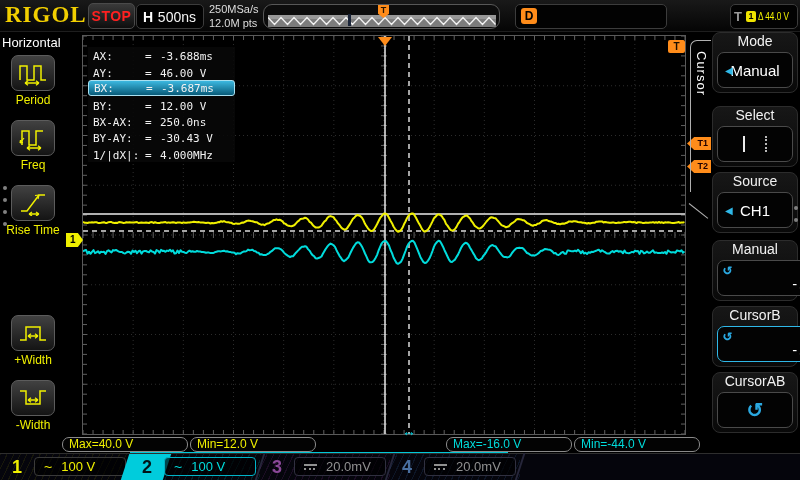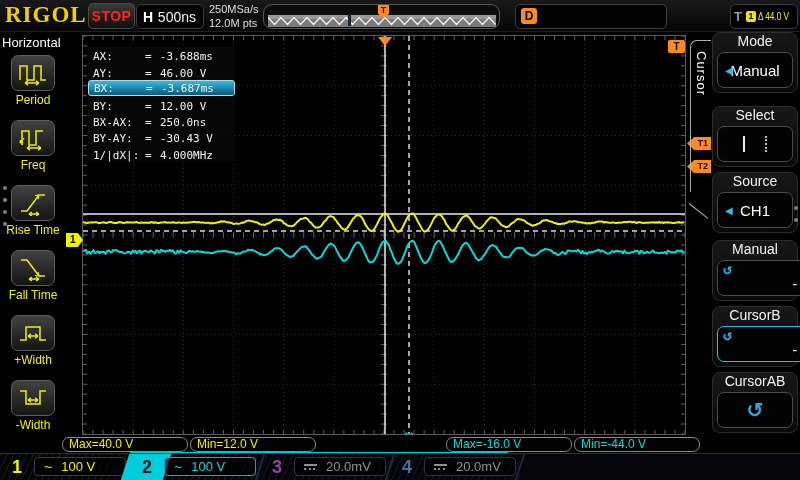--- a/index.html
+++ b/index.html
@@ -181,30 +181,20 @@
       <div class="lm-btn">
           <svg width="30" height="26">
         <path d="M3,21 H9 L21,5 H27" fill="none" stroke="#f0f000" stroke-width="1.5"></path>
         <path d="M21,5 l-4,.5 M21,5 l-1,4" fill="none" stroke="#f0f000" stroke-width="1.2"></path>
         <path d="M11,24 H21 M11,24 l3,-2 M11,24 l3,2 M21,24 l-3,-2 M21,24 l-3,2" fill="none" stroke="#f0f000" stroke-width="1.3"></path>
       </svg>
         </div>
       <div class="lm-label">Rise Time</div>
     </div>
 
-    <div class="lm-item" style="top:218px">
-      <div class="lm-btn">
-          <svg width="30" height="26">
-        <path d="M3,5 H9 L21,21 H27" fill="none" stroke="#f0f000" stroke-width="1.5"></path>
-        <path d="M21,21 l-4,-.5 M21,21 l-1,-4" fill="none" stroke="#f0f000" stroke-width="1.2"></path>
-        <path d="M11,24 H21 M11,24 l3,-2 M11,24 l3,2 M21,24 l-3,-2 M21,24 l-3,2" fill="none" stroke="#f0f000" stroke-width="1.3"></path>
-      </svg>
-        </div>
-      <div class="lm-label">Fall Time</div>
-    </div>
 
     <div class="lm-item" style="top:348px">
       <div class="lm-btn">
           <svg width="30" height="26">
         <path d="M2,6 H8 V19 H22 V6 H28" fill="none" stroke="#f0f000" stroke-width="1.5"></path>
         <path d="M10,15 H20 M10,15 l3,-2.2 M10,15 l3,2.2 M20,15 l-3,-2.2 M20,15 l-3,2.2" fill="none" stroke="#f0f000" stroke-width="1.3"></path>
       </svg>
         </div>
       <div class="lm-label">-Width</div>
     </div>

